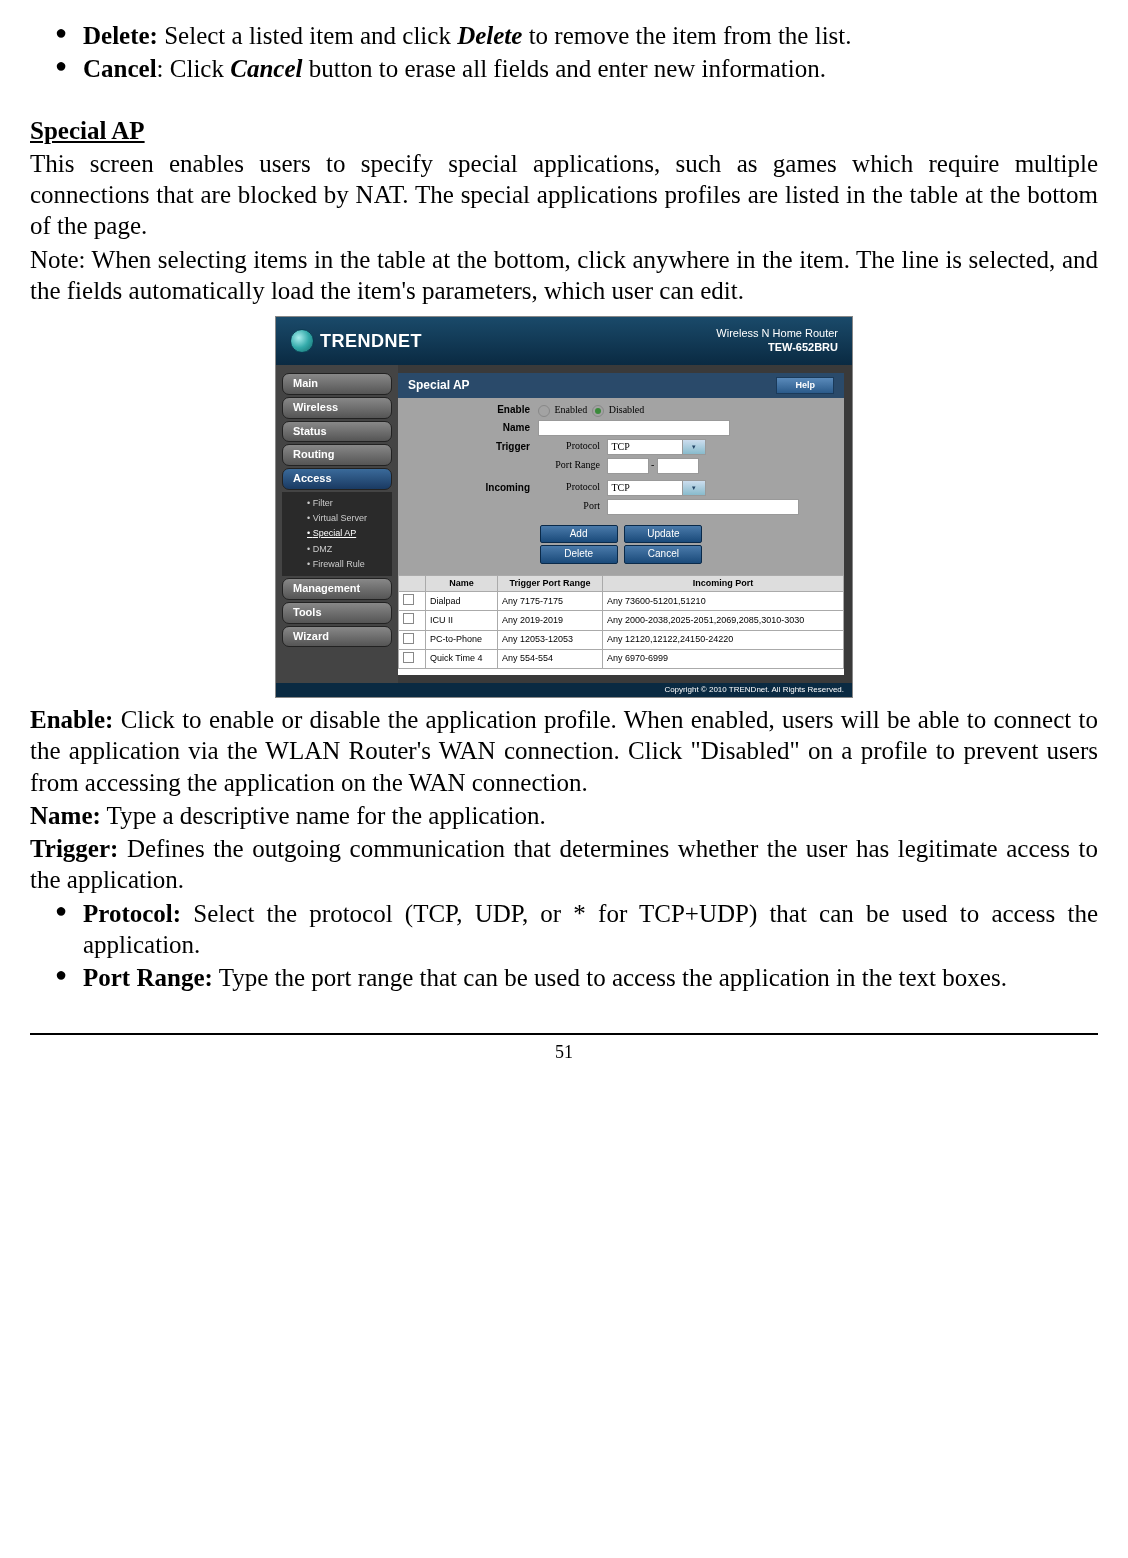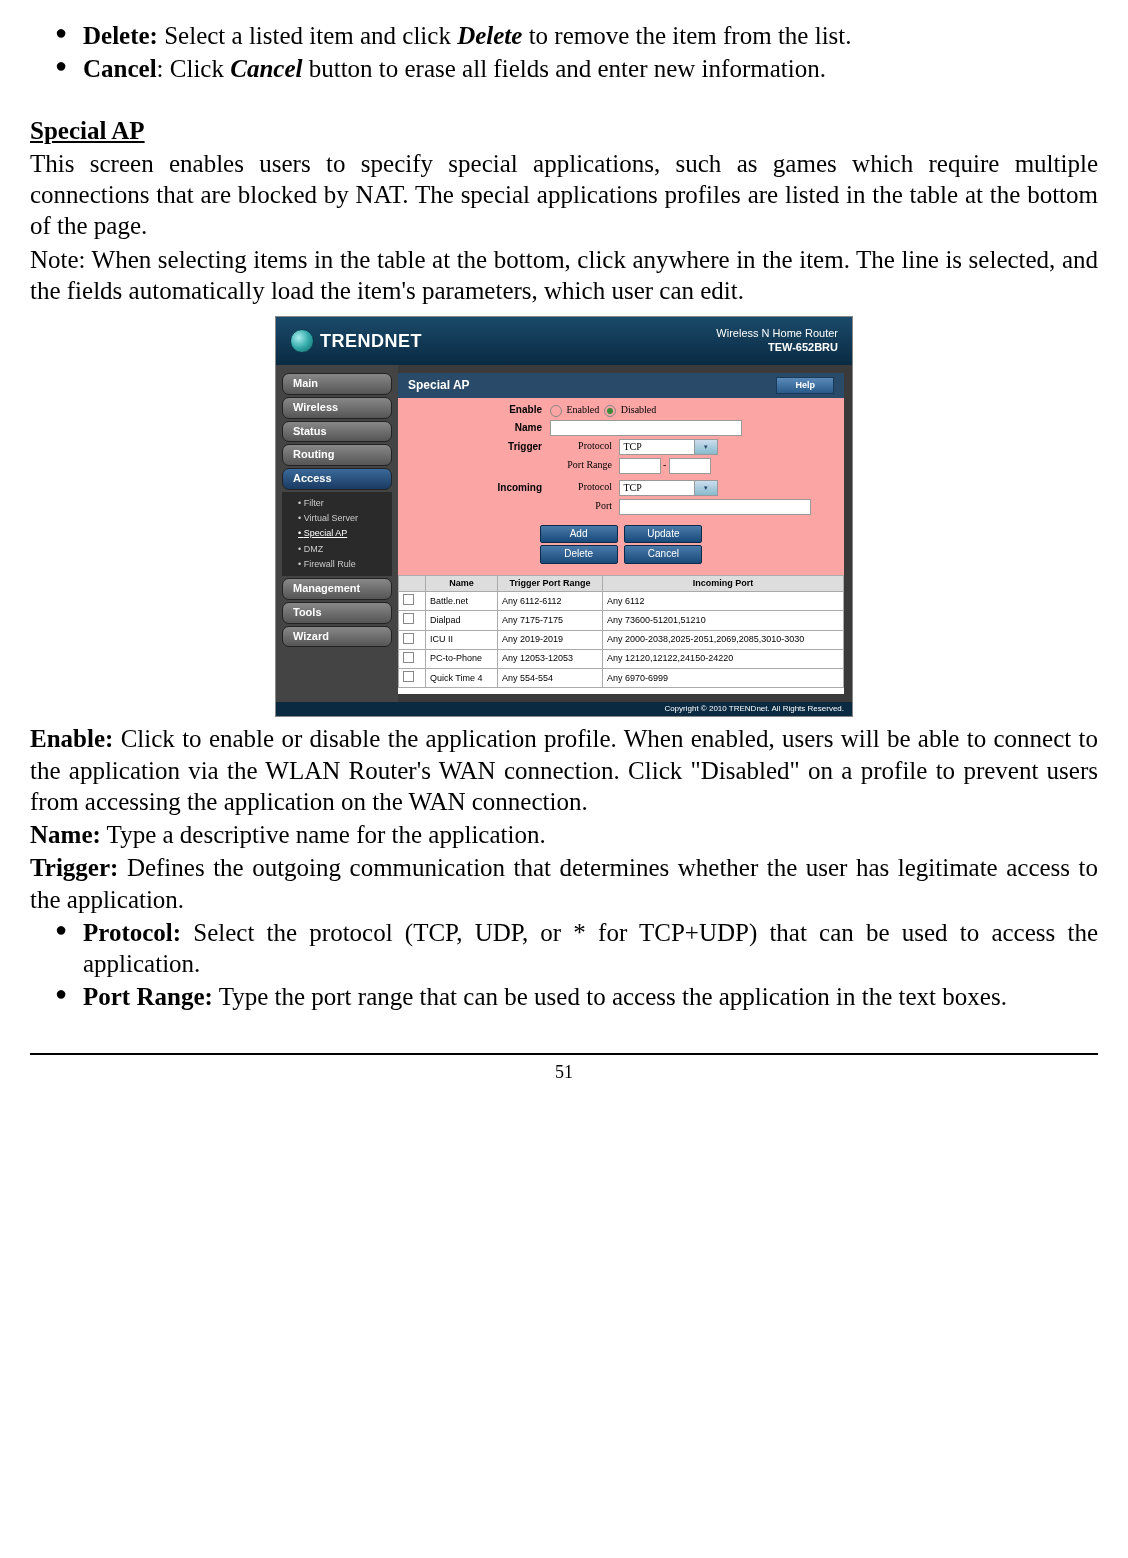--- a/index.html
+++ b/index.html
@@ -101,21 +101,21 @@
   border: 1px solid #222;
   border-radius: 7px;
   margin: 2px 6px;
 }
 .nav-item.active {
   background: linear-gradient(#3a6a9a, #1a3a62);
 }
 .sub-nav {
   background: #2a2a2a;
   margin: 0 6px;
-  padding: 4px 4px;
+  padding: 4px 13px;
 }
 .sub-nav div {
   color: #ccc;
   font-size: 9px;
   padding: 2px 12px;
 }
 .sub-nav .sub-active {
   text-decoration: underline;
   color: #fff;
 }
@@ -137,22 +137,22 @@
 }
 .help-btn {
   background: linear-gradient(#5a8aba, #2a5a8a);
   border: 1px solid #1a3a5a;
   color: #fff;
   font-size: 9px;
   padding: 2px 18px;
   border-radius: 0;
 }
 .form-area {
-  background: #fca5a5;
-  padding: 6px 24px;
+  background: #a3a3a3;
+  padding: 6px 12px;
 }
 .form-row {
   display: flex;
   align-items: center;
   margin-bottom: 3px;
 }
 .form-label {
   width: 120px;
   text-align: right;
   font-weight: bold;
@@ -393,26 +393,20 @@
       <table class="data-table">
         <tbody>
             <tr>
           <th style="width:18px"></th>
           <th>Name</th>
           <th>Trigger Port Range</th>
           <th>Incoming Port</th>
         </tr>
         <tr>
               <td><span class="cb"></span></td>
-              <td>Battle.net</td>
-              <td>Any 6112-6112</td>
-              <td>Any 6112</td>
-            </tr>
-        <tr>
-              <td><span class="cb"></span></td>
               <td>Dialpad</td>
               <td>Any 7175-7175</td>
               <td>Any 73600-51201,51210</td>
             </tr>
         <tr>
               <td><span class="cb"></span></td>
               <td>ICU II</td>
               <td>Any 2019-2019</td>
               <td>Any 2000-2038,2025-2051,2069,2085,3010-3030</td>
             </tr>

